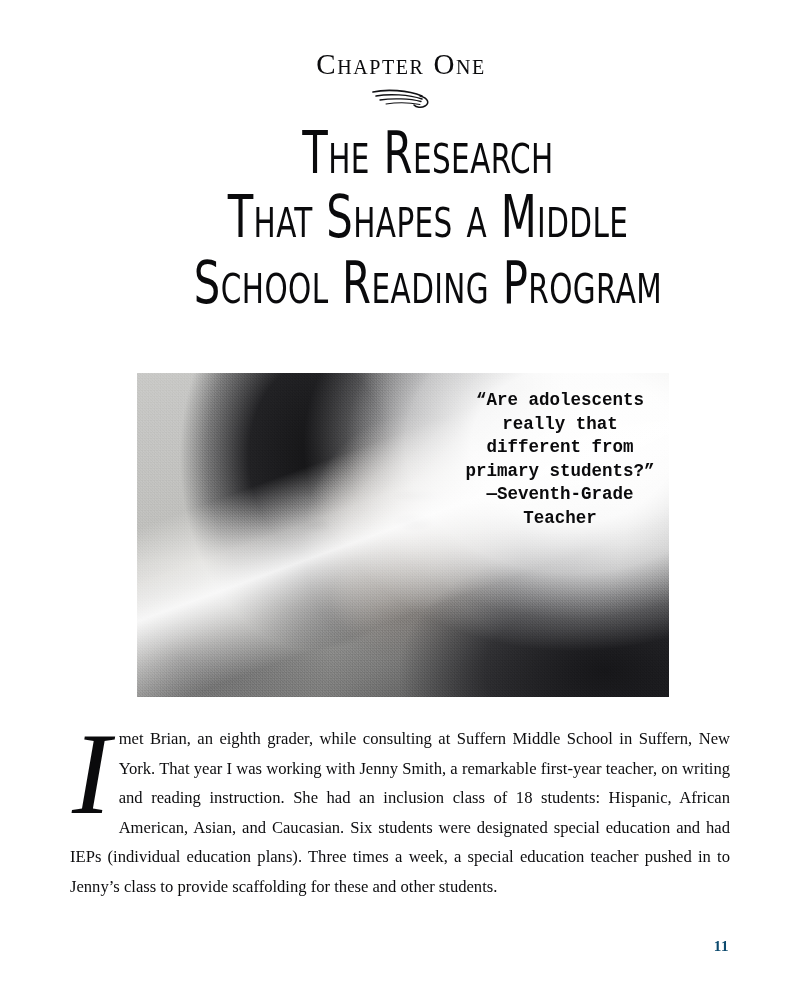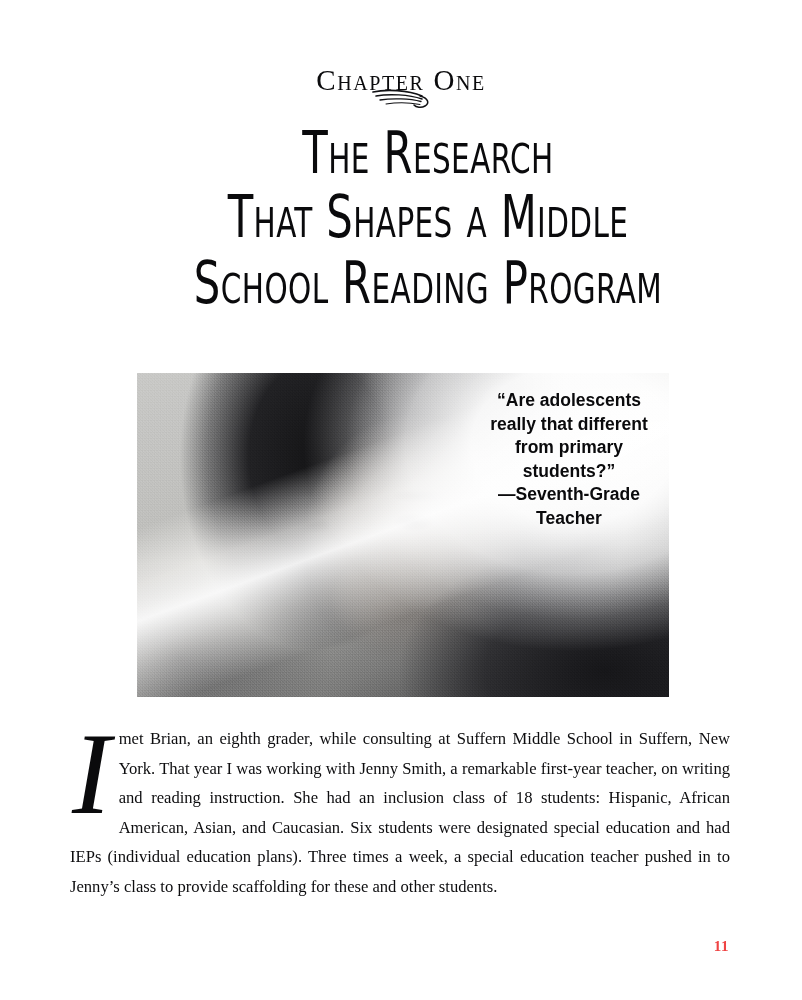--- a/index.html
+++ b/index.html
@@ -16,21 +16,20 @@
   
   .chapter-label{
     position:absolute;left:0;top:50px;width:802px;
     text-align:center;
     font-family:"Liberation Serif",serif;
     font-size:29px;
     font-variant:small-caps;
     letter-spacing:1.6px;
     color:#0b0b0d;
     line-height:1;
-    margin-top:16px;
   }
 
   
   .ornament{
     position:absolute;left:0;top:86px;width:802px;
     text-align:center;height:28px;line-height:0;
   }
   .ornament svg{display:inline-block;vertical-align:top;}
 
   
@@ -111,23 +110,23 @@
     opacity:.30;
     background-image:
       repeating-linear-gradient(37deg,rgba(255,255,255,.16) 0 1px,rgba(0,0,0,.14) 1px 2px),
       repeating-linear-gradient(113deg,rgba(255,255,255,.12) 0 1px,rgba(0,0,0,.12) 1px 2px);
     background-size:3px 3px,2px 2px;
     mix-blend-mode:overlay;
   }
 
   
   .pullquote{
-    position:absolute;right:5px;top:16px;width:190px;
+    position:absolute;right:14px;top:16px;width:190px;
     text-align:center;
-    font-family:Liberation Sans, sans-serif;
+    font-family:Liberation Mono, monospace;
     font-weight:700;
     font-size:17.5px;
     line-height:23.5px;
     color:#0a0a0c;
   }
   .pq-text{display:block;}
   .pq-attrib{display:block;margin-top:0;font-weight:700;}
 
   
   .body-copy{
@@ -150,21 +149,21 @@
     color:#0a0a0c;
     shape-outside:margin-box;
   }
 
   
   .folio{
     position:absolute;right:73px;top:938px;
     font-family:"Liberation Serif",serif;
     font-weight:700;
     font-size:15px;
-    color:#ef4444;
+    color:#0c4a6e;
     letter-spacing:.5px;
   }
 </style>
 </head>
 <body>
 
 <div class="page">
 
   <div class="chapter-label">Chapter One</div>
 

